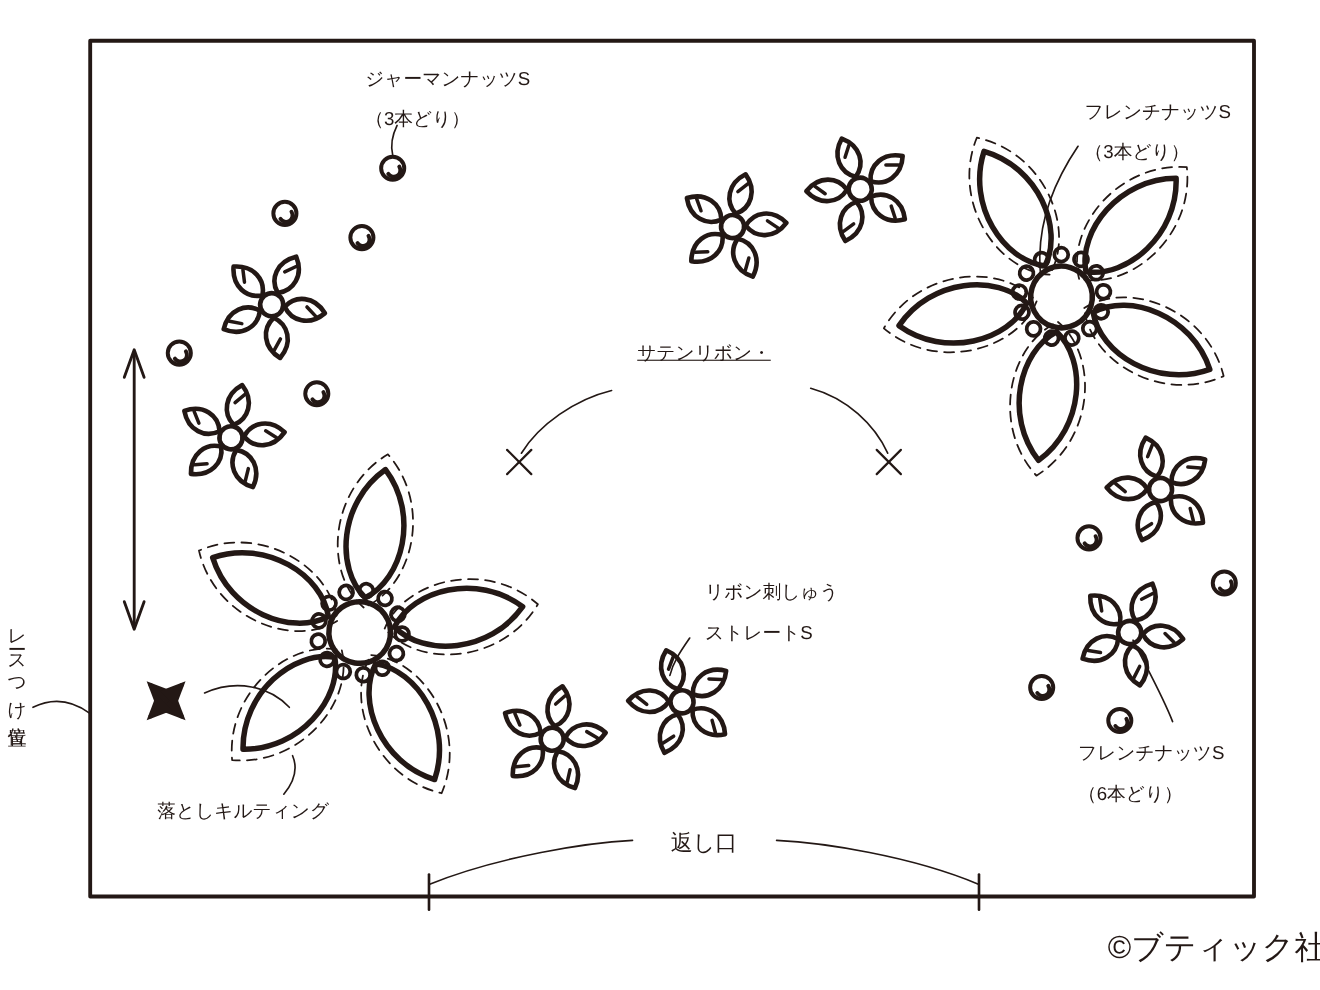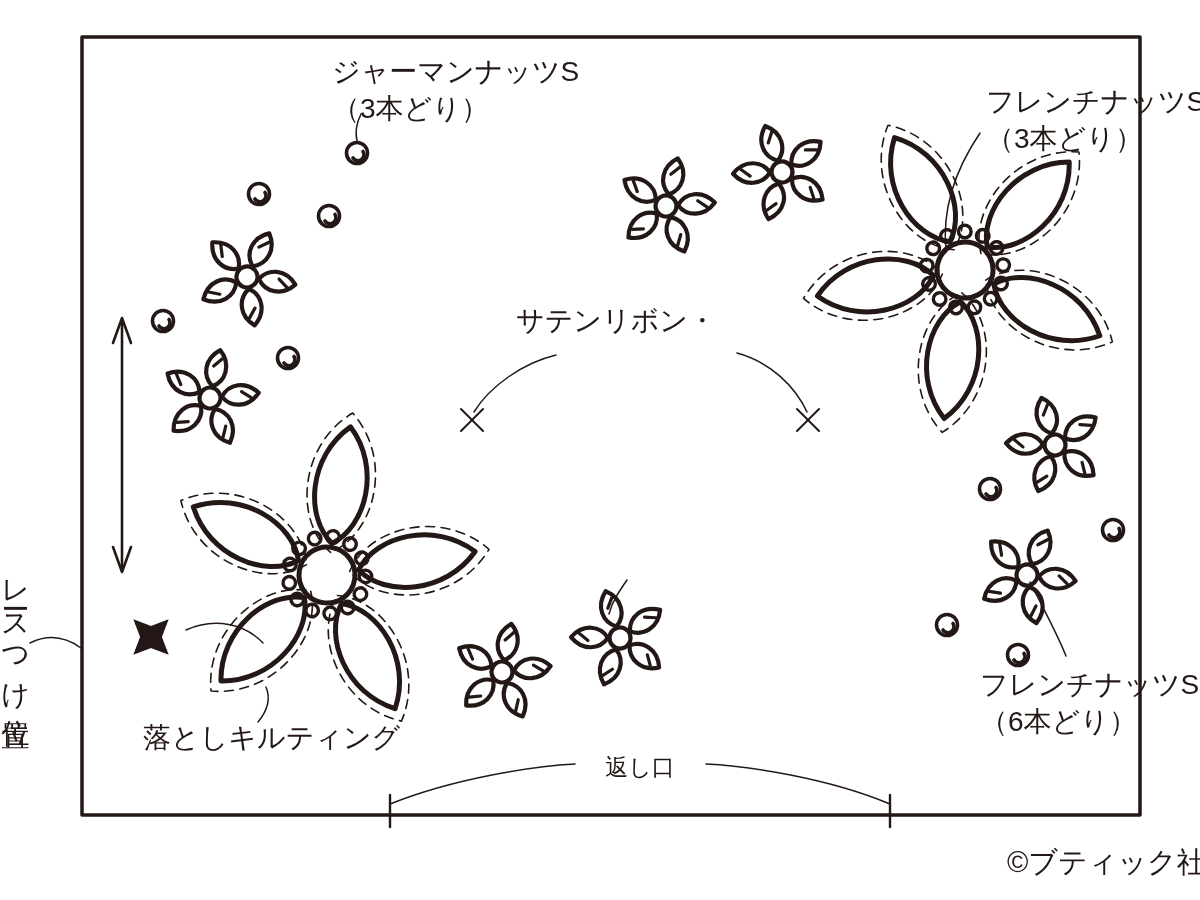--- a/index.html
+++ b/index.html
@@ -18,25 +18,25 @@
   .knot          { stroke-width:3.4; }
   .petal-small   { stroke-width:4.2; }
   .center-small  { stroke-width:4.2; }
   .bead          { stroke-width:3.6; }
   .leader        { stroke-width:1.5; }
   .bracket       { stroke-width:1.5; }
   .tick          { stroke-width:2.4; }
   .xmark         { stroke-width:2; }
   .grain         { stroke-width:2.6; }
   .xarrow        { stroke-width:4; }
-  .lbl { position:absolute; font-size:28px; line-height:37px; white-space:nowrap; color:var(--ink); }
+  .lbl { position:absolute; font-size:17px; line-height:37px; white-space:nowrap; color:var(--ink); }
   .lbl-center { text-align:center; line-height:34px; }
   .lbl-vertical { writing-mode:vertical-rl; text-orientation:mixed; letter-spacing:2px; line-height:26px; }
   .lbl-copyright { font-size:29px; }
-  .lbl-turn { font-size:23px; }
+  .lbl-turn { font-size:20px; }
 </style>
 </head>
 <body>
 
 <div class="stage">
 
   <svg width="1200" height="900" viewBox="0 0 1200 900">
     <defs>
       <path id="bigPetal" d="M0,-32 C-31,-54 -37,-114 0,-150 C37,-114 31,-54 0,-32 Z"></path>
       <path id="bigPetalDash" d="M0,-23 C-41,-48 -48,-124 0,-164 C48,-124 41,-48 0,-23 Z"></path>
@@ -226,24 +226,28 @@
   <div class="lbl" style="left:332px; top:53px;">
     <div>ジャーマンナッツS</div>
     <div>（3本どり）</div>
   </div>
 
   <div class="lbl" style="left:986px; top:83px;">
     <div>フレンチナッツS</div>
     <div>（3本どり）</div>
   </div>
 
-  <div class="lbl lbl-center" style="left:516px; top:304px; width:200px;">
+  <div class="lbl lbl-center" style="left:540px; top:304px; width:200px;text-decoration:underline;">
     <div>サテンリボン・</div>
   </div>
 
+  <div class="lbl" style="left:641px; top:520px;">
+    <div>リボン刺しゅう</div>
+    <div>ストレートS</div>
+  </div>
 
   <div class="lbl" style="left:980px; top:666px;">
     <div>フレンチナッツS</div>
     <div>（6本どり）</div>
   </div>
 
   <div class="lbl" style="left:143px; top:719px;text-align:right;">落としキルティング</div>
 
   <div class="lbl lbl-turn lbl-center" style="left:570px; top:750px; width:140px;">返し口</div>
 

